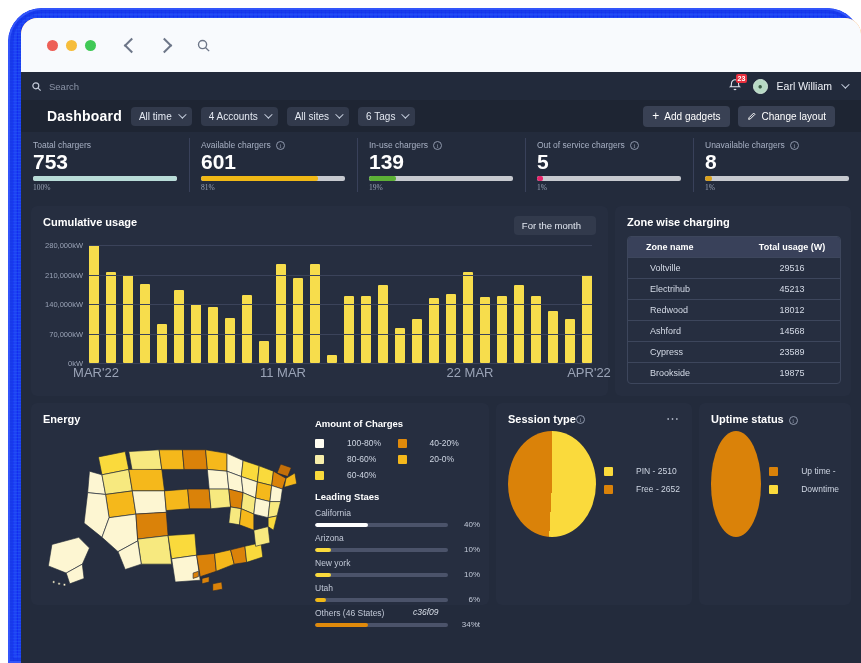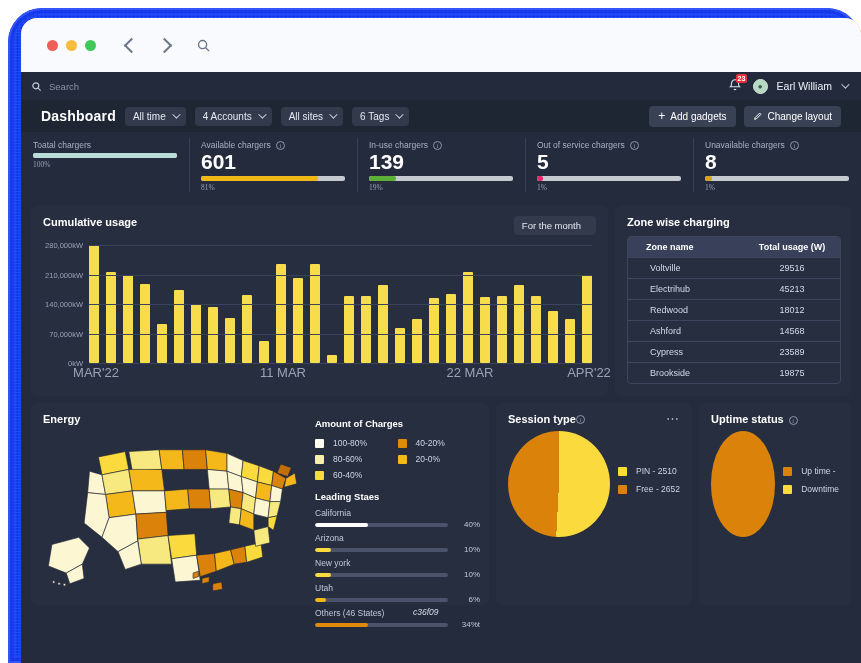--- a/index.html
+++ b/index.html
@@ -84,21 +84,21 @@
     width:15px; height:15px; border-radius:50%;
     background:#b7d9c4; border:1.5px solid #cfe6d8;
     display:flex; align-items:center; justify-content:center;
     font-size:8px; color:#3b5c45;
   }
   #username { font-size:10.5px; color:#eef1f7; }
 
   
   #dashbar {
     height: 32px; background:#1e2533;
-    display:flex; align-items:center; padding: 0 20px; gap: 9px;
+    display:flex; align-items:center; padding: 0 26px; gap: 9px;
   }
   #dashtitle { font-size:14px; font-weight:bold; color:#fff; letter-spacing:.2px; }
   .pill {
     background:#323a4c; color:#e3e8f1; font-size:10px;
     border-radius:4px; padding: 4px 8px;
     display:flex; align-items:center; gap:6px; white-space:nowrap;
   }
   .pill .dn { width:6px;height:6px;border:solid #c9d1e0;border-width:0 1.4px 1.4px 0;
               transform:rotate(45deg) translateY(-2px); }
   #dashright { margin-left:auto; display:flex; gap:8px; }
@@ -161,21 +161,21 @@
   #row2 { display:flex; gap:7px; padding: 7px 10px 10px 10px; }
   #energyPanel { width: 458px; height: 202px; padding:10px 12px; display:flex; }
   #sessionPanel { width: 196px; height: 202px; padding:10px 12px; }
   #uptimePanel { flex:1 1 auto; height: 202px; padding:10px 12px; overflow:hidden; }
 
   #mapCol { width: 268px; position:relative; }
   #legCol { flex:1; padding-left:4px; }
 
   #legendTitle { font-size:9.5px; font-weight:bold; color:#fff; }
   #legendGrid { display:flex; flex-wrap:wrap; margin-top:7px; width:165px; }
-  .legitem { display:flex; align-items:center; gap:9px; width:50%; margin-bottom:6px; }
+  .legitem { display:flex; align-items:center; gap:23px; width:50%; margin-bottom:6px; }
   .swatch { width:9px; height:9px; border-radius:1px; }
   .legitem span { font-size:8.5px; color:#cfd6e3; }
 
   #statesTitle { font-size:9.5px; font-weight:bold; color:#fff; margin-top:6px; }
   .staterow { margin-top:4px; position:relative; }
   .statename { font-size:8.5px; color:#c3cad8; }
   .statebarwrap { display:flex; align-items:center; gap:6px; margin-top:2px; }
   .statetrack { flex:1; height:4px; background:#4b536a; border-radius:2px; overflow:hidden; }
   .statefill { height:100%; border-radius:2px; }
   .statepct { font-size:8px; color:#c3cad8; width:26px; text-align:right; }
@@ -271,20 +271,21 @@
           <span>Change layout</span>
         </div>
       </div>
     </div>
 
     <div id="kpis">
         <div class="kpi">
           <div class="lbl">
             <span>Toatal chargers</span>
           </div>
+          <div class="val">753</div>
           <div class="track">
             <div class="fill" style="width: 100%; background: rgb(184, 220, 216);"></div>
           </div>
           <div class="pct">100%</div>
         </div>
         <div class="kpi">
           <div class="lbl">
             <span>Available chargers</span>
             <span class="info">i</span>
           </div>

